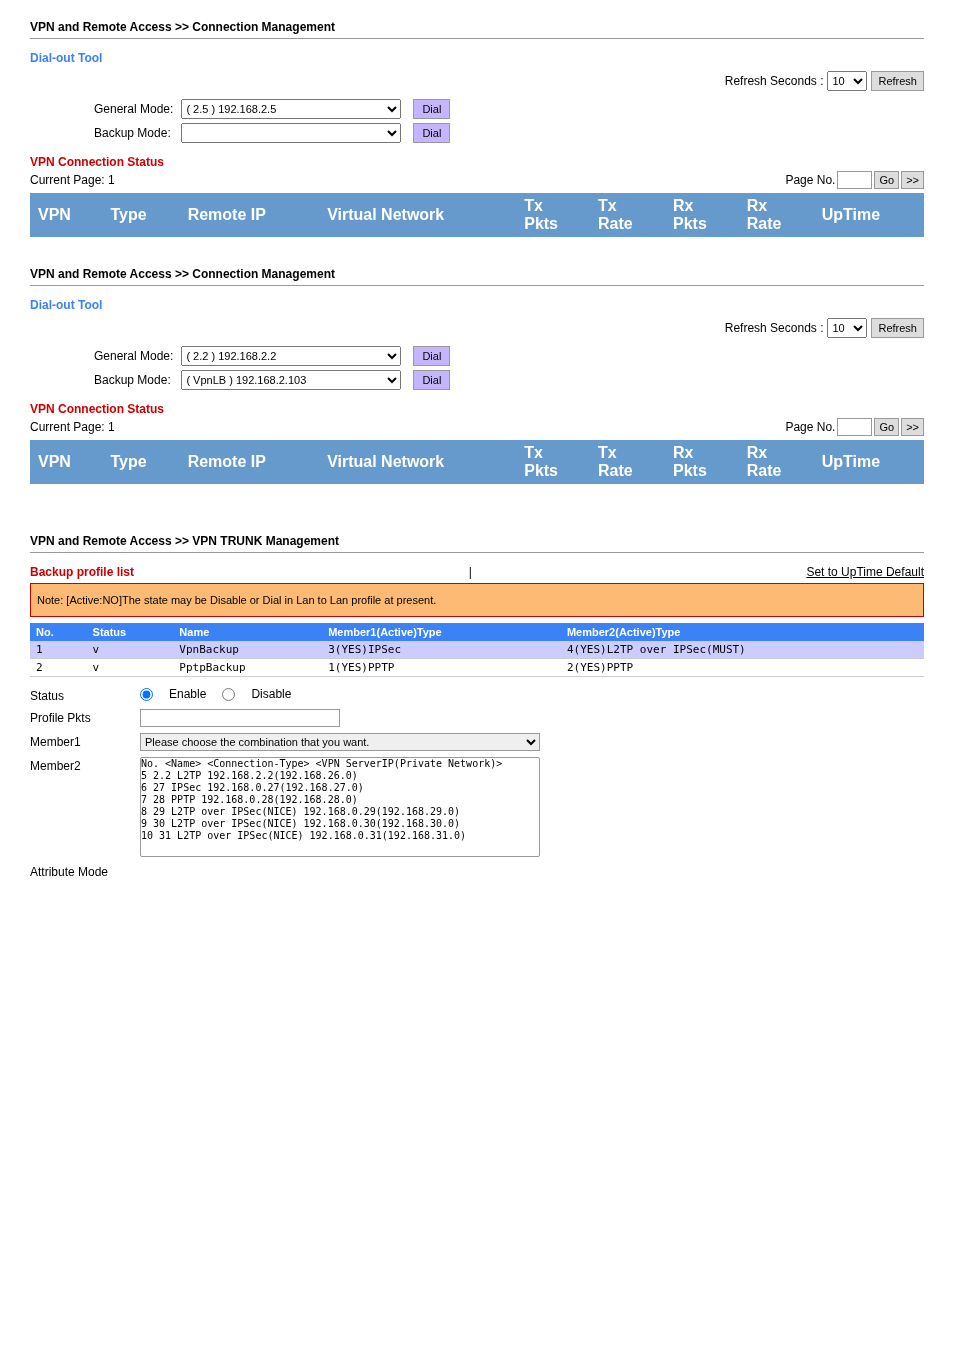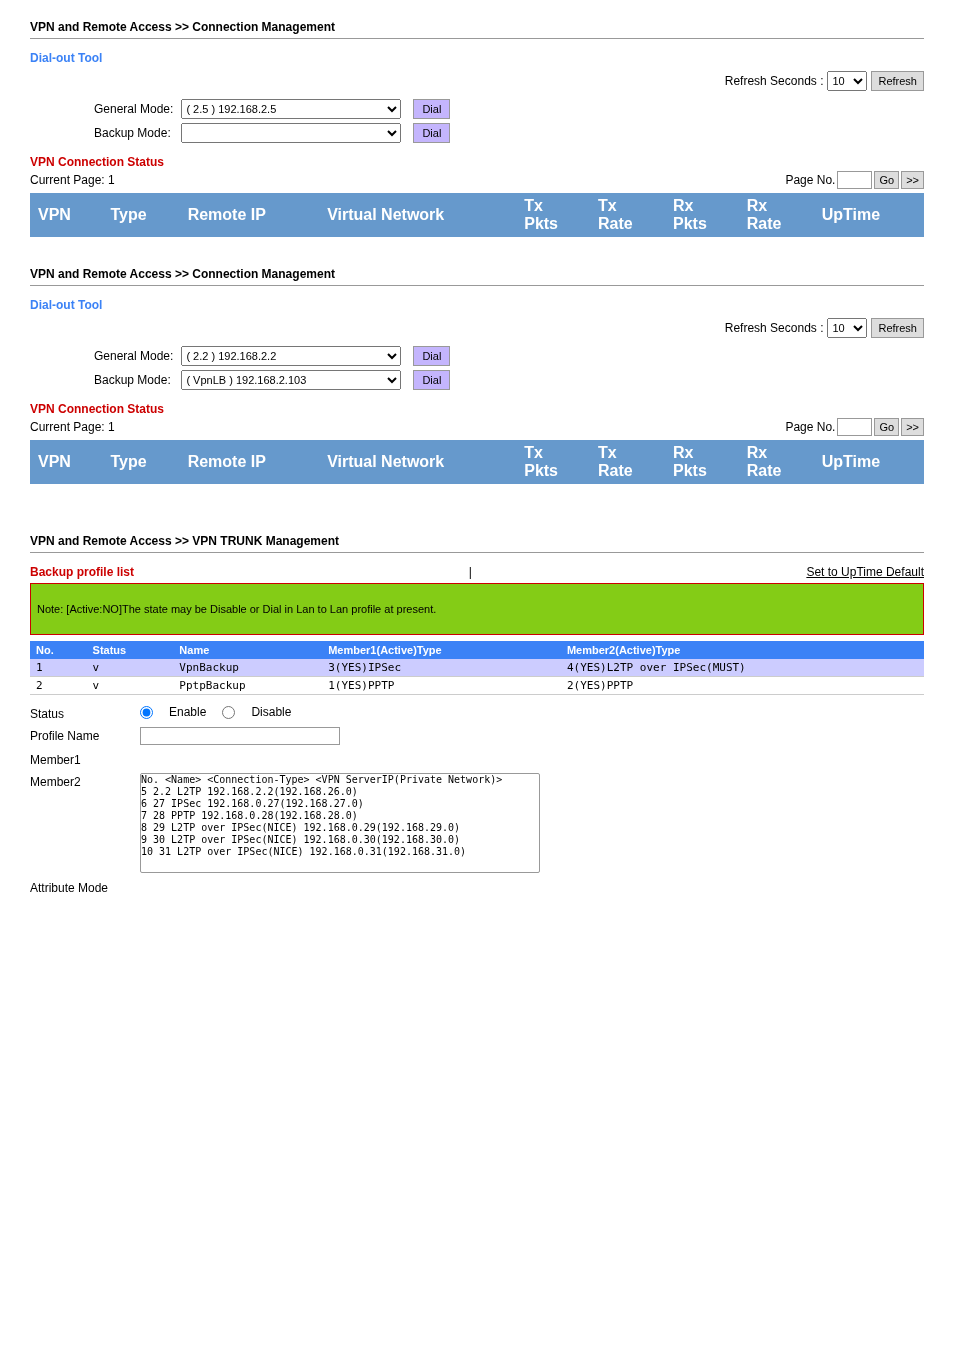--- a/index.html
+++ b/index.html
@@ -151,24 +151,24 @@
       font-weight: bold;
     }
     .set-factory-link {
       color: #000;
       font-size: 12px;
       text-decoration: underline;
       cursor: pointer;
     }
     .note-box {
       border: 1px solid #cc0000;
-      padding: 19px 6px;
+      padding: 10px 6px;
       margin-bottom: 6px;
       font-size: 11px;
-      background: #84cc16;
+      background: #fdba74;
     }
     .profile-table {
       width: 100%;
       border-collapse: collapse;
       font-size: 11px;
       margin-bottom: 8px;
     }
     .profile-table th {
       background: #3b82f6;
       color: #fff;
@@ -434,28 +434,33 @@
         <div class="form-label">Status</div>
         <div class="form-control radio-group">
           <input type="radio" name="status" id="enable-radio" checked="" style="">
           <label for="enable-radio">Enable</label>
           <input type="radio" name="status" id="disable-radio" style="">
           <label for="disable-radio">Disable</label>
         </div>
       </div>
 
       <div class="form-row">
-        <div class="form-label">Profile Name</div>
+        <div class="form-label">Profile Pkts</div>
         <div class="form-control">
           <input type="text" class="text-input" value="" style="">
         </div>
       </div>
 
       <div class="form-row">
         <div class="form-label">Member1</div>
+        <div class="form-control">
+          <select class="member-select">
+            <option>Please choose the combination that you want.</option>
+          </select>
+        </div>
       </div>
 
       <div class="form-row">
         <div class="form-label">Member2</div>
         <div class="form-control">
           <select class="member-dropdown" size="6" id="member2-dropdown">
           <option>No.  &lt;Name&gt;        &lt;Connection-Type&gt;     &lt;VPN ServerIP(Private Network)&gt;</option>
               <option>5    2.2           L2TP                  192.168.2.2(192.168.26.0)</option>
               <option>6    27            IPSec                 192.168.0.27(192.168.27.0)</option>
               <option>7    28            PPTP                  192.168.0.28(192.168.28.0)</option>

